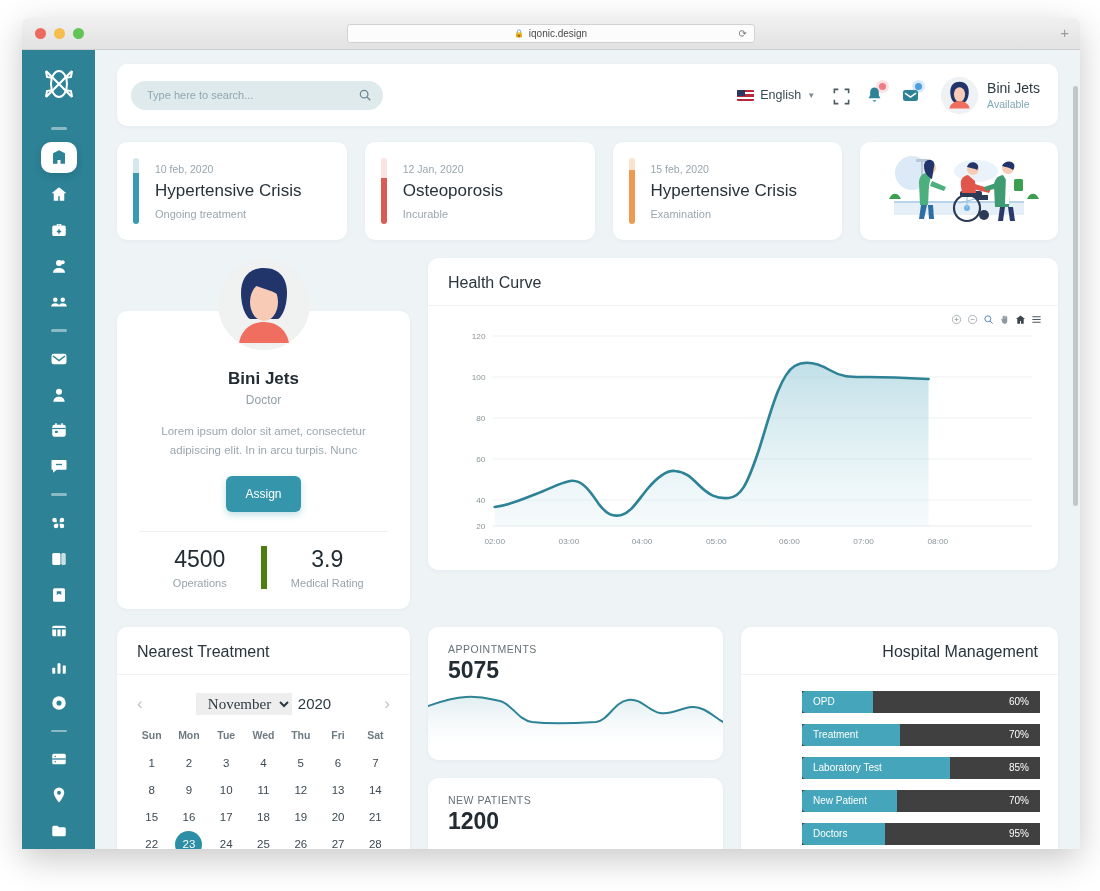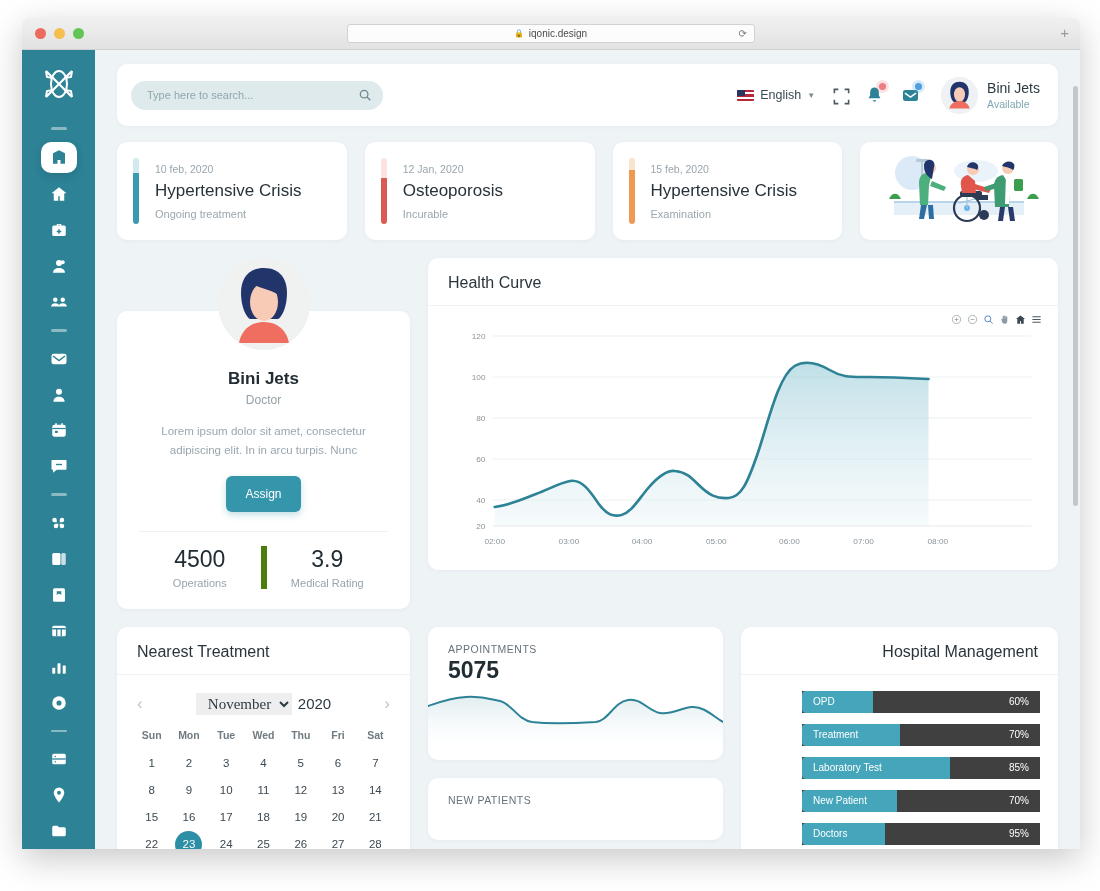--- a/index.html
+++ b/index.html
@@ -750,20 +750,21 @@
                   <stop offset="100%" stop-color="#ffffff" stop-opacity="0"></stop>
                 </linearGradient>
               </defs>
               <path d="M0,22 C12,18 22,14 38,13 S62,15 72,17 C84,20 90,36 104,38 C122,40 150,39 168,38 C180,37 186,18 200,16 C214,14 220,27 232,29 C244,31 252,24 264,23 C276,22 286,33 295,38 L295,72 L0,72 Z" fill="url(#spFill)"></path>
               <path d="M0,22 C12,18 22,14 38,13 S62,15 72,17 C84,20 90,36 104,38 C122,40 150,39 168,38 C180,37 186,18 200,16 C214,14 220,27 232,29 C244,31 252,24 264,23 C276,22 286,33 295,38" fill="none" stroke="#2d8296" stroke-width="2" stroke-linecap="round"></path>
             </svg>
           </div>
           <div class="kpi-card">
             <div class="kpi-head">
               <div class="kpi-lbl">NEW PATIENTS</div>
+              <div class="kpi-val">1200</div>
             </div>
             <div style="height:34px"></div>
           </div>
         </div>
 
         <div class="hosp-col">
           <div class="panel">
             <div class="panel-head">Hospital Management</div>
             <div class="hosp-body">
               <div class="hbar-row">

